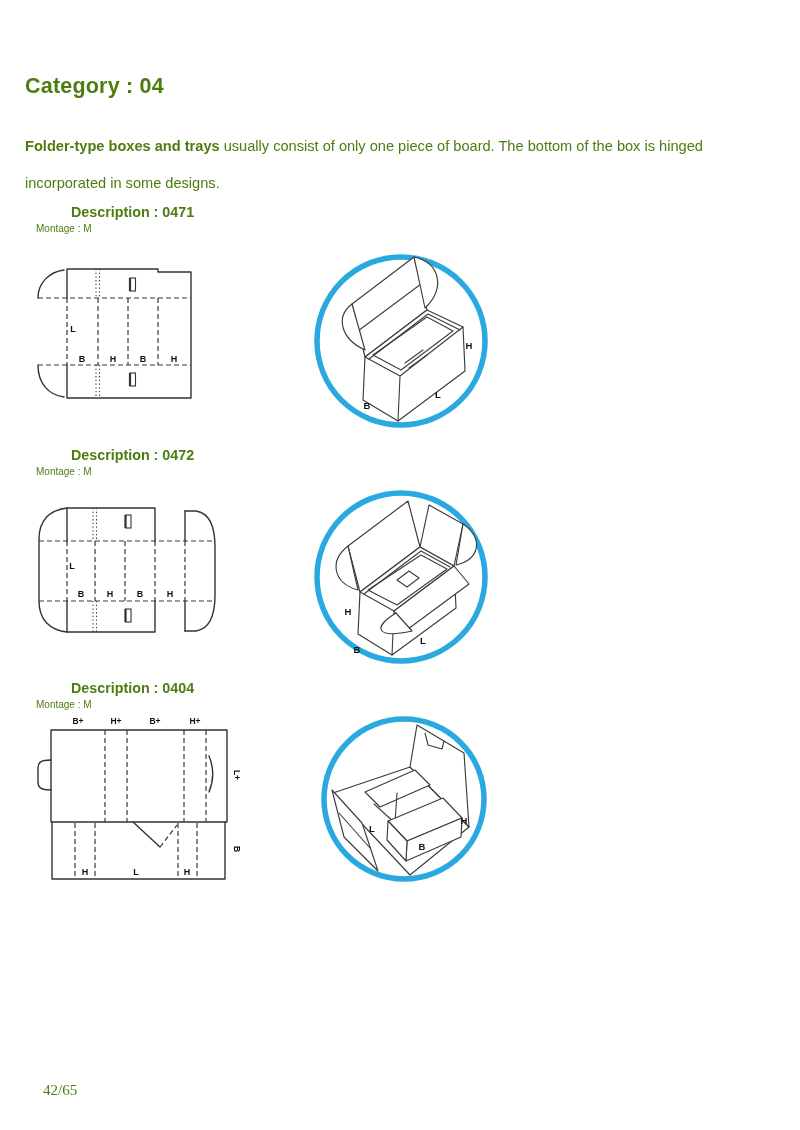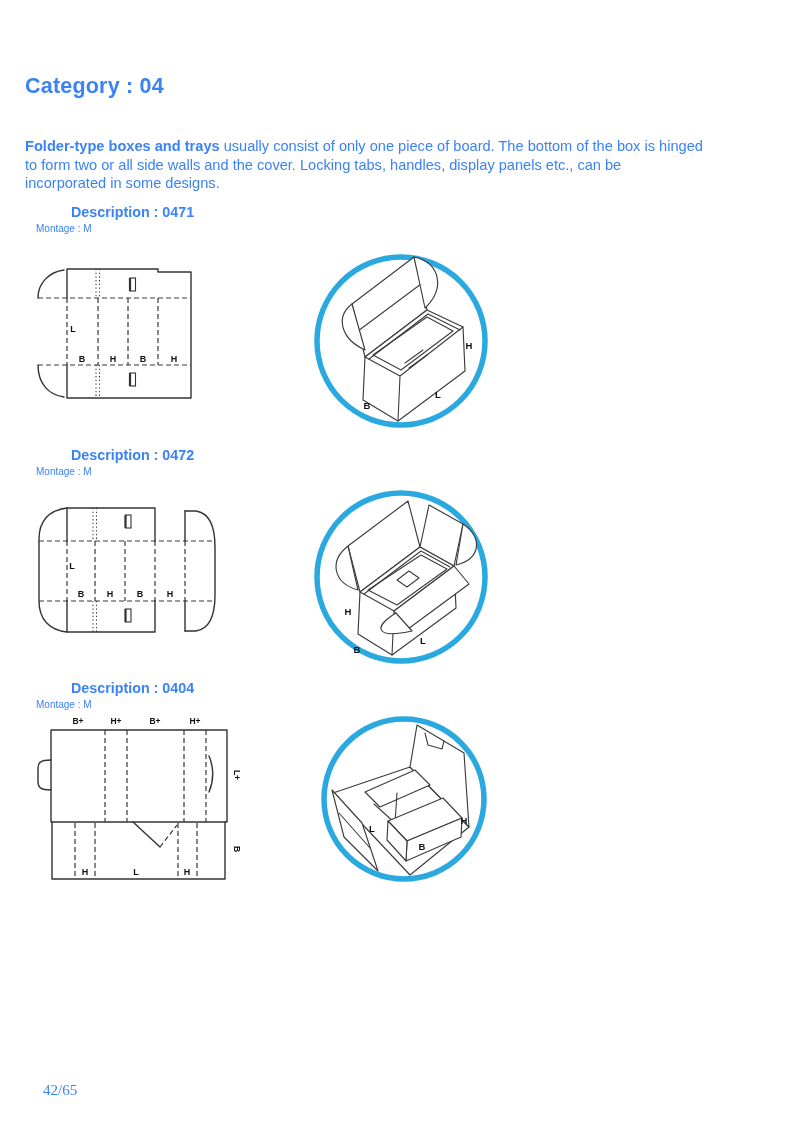--- a/index.html
+++ b/index.html
@@ -1,17 +1,17 @@
 <!DOCTYPE html>
 <html><head>
 <meta charset="utf-8">
 <style>
   html,body{margin:0;padding:0;background:#fff;}
   .page{position:relative;width:800px;height:1130px;background:#ffffff;overflow:hidden;
-        font-family:"Liberation Sans",sans-serif;color:#3b82f6;text-decoration:underline;}
+        font-family:"Liberation Sans",sans-serif;color:#4d7c0f;text-decoration:underline;}
   .abs{position:absolute;}
   .title{left:25px;top:74px;font-size:21.5px;font-weight:bold;letter-spacing:0.2px;}
   .intro{left:25px;top:121px;width:765px;font-size:14.6px;line-height:18.6px;margin-top:16px;}
   .intro b{font-weight:bold;}
   .desc{font-size:14.3px;font-weight:bold;margin-left:35px;}
   .montage{font-size:10px;}
   .pagenum{left:25px;top:1082px;font-size:15px;font-family:"Liberation Serif",serif;margin-left:18px;}
   
   .dl-solid,.dl-rect{fill:none;stroke:#333;stroke-width:1.4;stroke-linejoin:round;stroke-linecap:round;}
   .dl-slot{fill:#fff;stroke:#333;stroke-width:1.1;}
@@ -28,21 +28,21 @@
 </style>
 </head>
 <body>
 
 <div class="page">
 
   <div class="abs title">Category : 04</div>
 
   <div class="abs intro">
     <b>Folder-type boxes and trays</b><span> usually consist of only one piece of board. The bottom of the box is hinged</span><br>
-    <span>to form two or all side walls and the cover. Locking tabs, handles, display panels etc., can be</span><br>
+    <br>
     <span>incorporated in some designs.</span>
   </div>
 
   <div class="abs desc" style="left:36px;top:204px">Description : 0471</div>
   <div class="abs montage" style="left:36px;top:223px">Montage : M</div>
 
   <svg class="abs" style="left:33px;top:262px" width="170" height="146" viewBox="0 0 170 146">
     <path class="dl-solid" d="M34,36 L34,7 L125,7 L125,10 L158,10 L158,136 L34,136 L34,103"></path>
     <path class="dl-solid" d="M31,8 C16,10 5,21 5,36"></path>
     <path class="dl-solid" d="M31,135 C16,133 5,122 5,103"></path>

